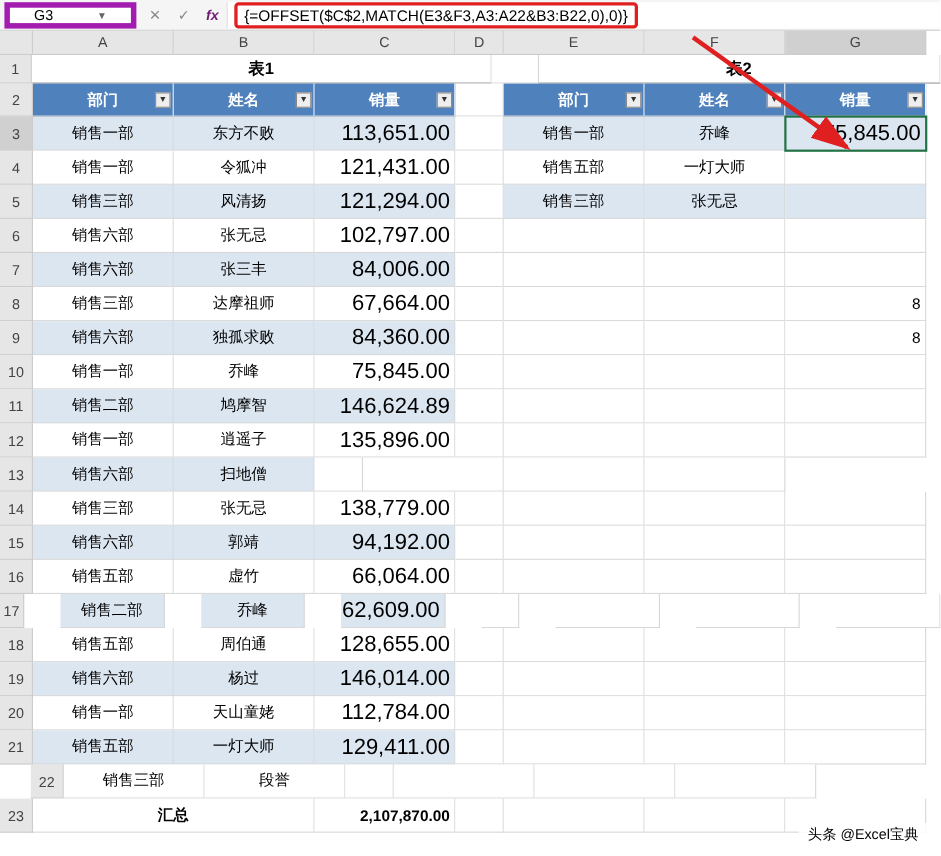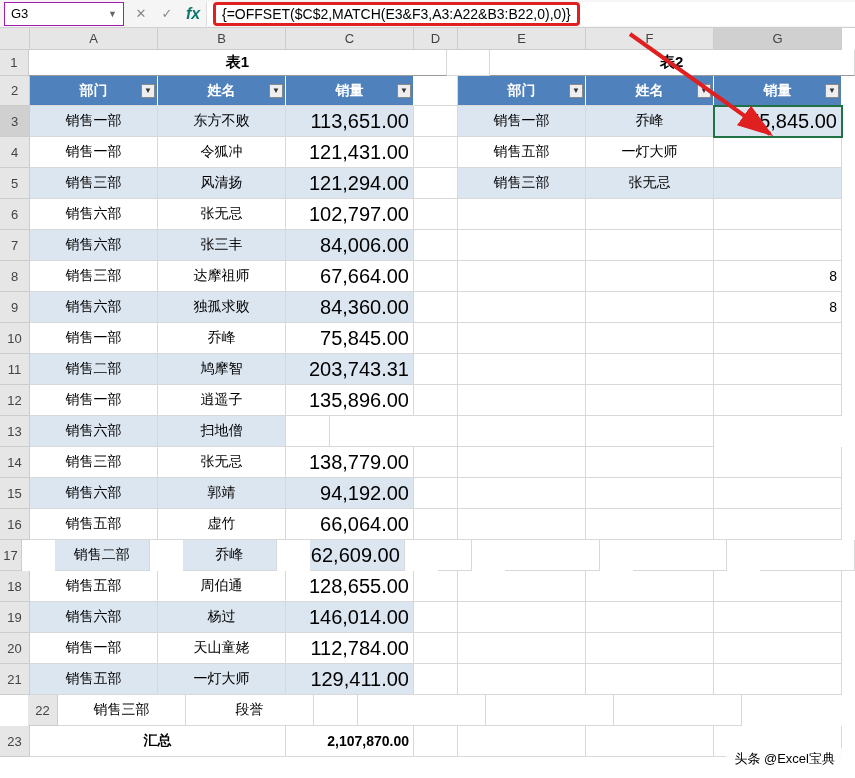--- a/index.html
+++ b/index.html
@@ -1,21 +1,21 @@
 <!DOCTYPE html>
 <html><head>
 <meta charset="utf-8">
 <style>
 * { box-sizing: border-box; margin: 0; padding: 0; }
 body { font-family: "Microsoft YaHei", Arial, sans-serif; font-size: 13px; background: #fff; position: relative; width: 855px; height: 778px; overflow: hidden; }
 .formula-bar { display: flex; align-items: center; height: 28px; border-bottom: 1px solid #d0d0d0; background: #f5f5f5; }
-.name-box { width: 120px; height: 24px; margin: 0 4px; background: #fff; border: 1px solid #a21caf; display: flex; align-items: center; padding: 0 6px; font-size: 13px; }
+.name-box { width: 120px; height: 24px; margin: 0 4px; background: #fff; border: 5px solid #a21caf; display: flex; align-items: center; padding: 0 22px; font-size: 13px; }
 .name-box .dd { margin-left: auto; font-size: 9px; color: #666; }
 .fb-btn { width: 26px; height: 24px; display: flex; align-items: center; justify-content: center; color: #888; font-size: 13px; }
-.fx { font-style: italic; font-weight: bold; color: #0f766e; font-size: 16px; }
+.fx { font-style: italic; font-weight: bold; color: #701a75; font-size: 13px; }
 .formula-display { flex: 1; height: 24px; display: flex; align-items: center; padding: 0 6px; background: #fff; border-left: 1px solid #ddd; }
 .formula-text { border: 3px solid #e02020; padding: 1px 6px; border-radius: 4px; font-size: 14px; }
 .grid-area { position: relative; }
 .col-headers { display: flex; height: 22px; }
 .corner { width: 30px; background: #e6e6e6; border-right: 1px solid #ccc; border-bottom: 1px solid #ccc; }
 .ch { background: #e6e6e6; border-right: 1px solid #ccc; border-bottom: 1px solid #ccc; text-align: center; line-height: 22px; color: #444; font-size: 13px; }
 .ch.sel { background: #d0d0d0; }
 .row { display: flex; }
 .rh { width: 30px; background: #e6e6e6; border-right: 1px solid #ccc; border-bottom: 1px solid #ccc; text-align: center; color: #444; display: flex; align-items: center; justify-content: center; font-size: 13px; }
 .rh.sel { background: #d0d0d0; }
@@ -173,21 +173,21 @@
         <div class="cell wC num">75,845.00</div>
         <div class="cell wD "></div>
         <div class="cell wE "></div>
         <div class="cell wF "></div>
         <div class="cell wG right"></div>
       </div>
       <div class="row" style="height: 31px;">
         <div class="rh" style="height: 31px;">11</div>
         <div class="cell wA center band">销售二部</div>
         <div class="cell wB center band">鸠摩智</div>
-        <div class="cell wC num band">203,743.31</div>
+        <div class="cell wC num band">146,624.89</div>
         <div class="cell wD "></div>
         <div class="cell wE "></div>
         <div class="cell wF "></div>
         <div class="cell wG right"></div>
       </div>
       <div class="row" style="height: 31px;">
         <div class="rh" style="height: 31px;">12</div>
         <div class="cell wA center">销售一部</div>
         <div class="cell wB center">逍遥子</div>
         <div class="cell wC num">135,896.00</div>

